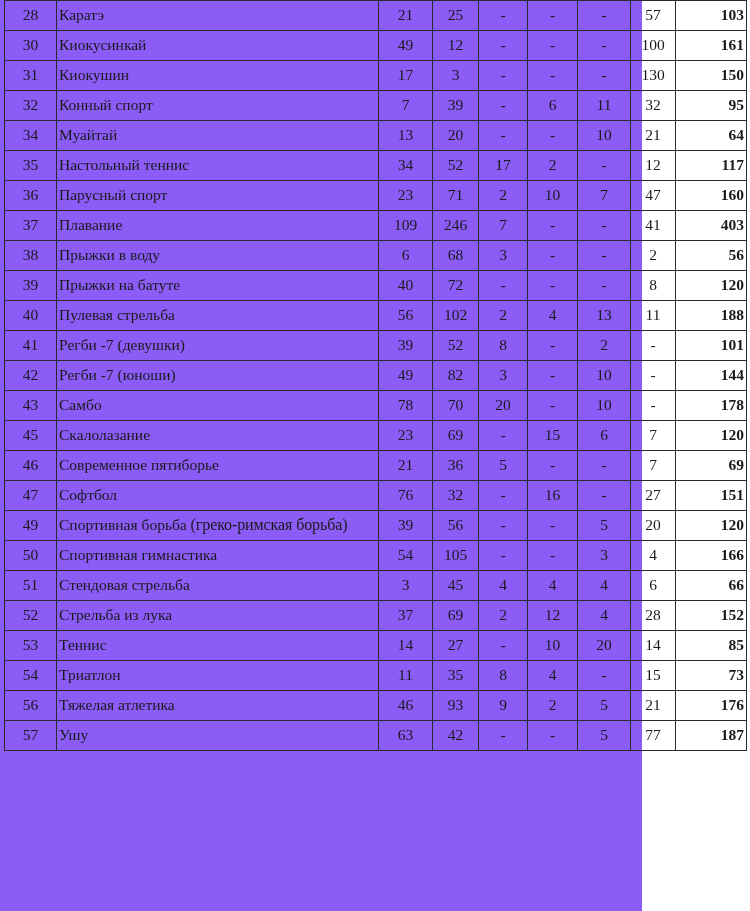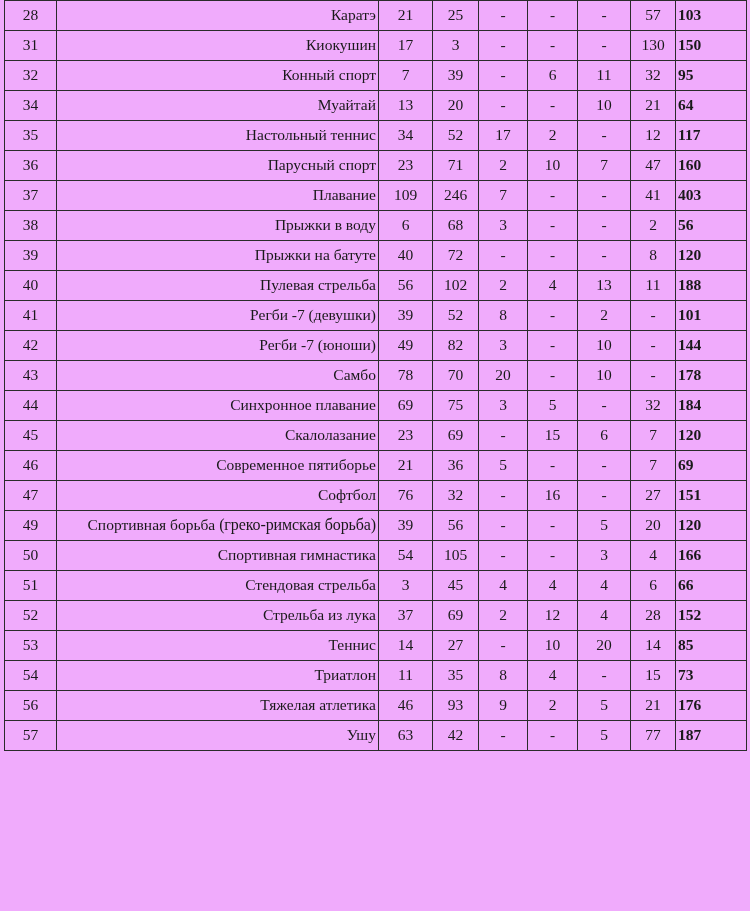--- a/index.html
+++ b/index.html
@@ -9,24 +9,24 @@
     background: #ffffff;
   }
   body {
     width: 750px;
     height: 911px;
     font-family: "Liberation Serif", "DejaVu Serif", serif;
     color: #1a1a1a;
     overflow: hidden;
   }
   .sheet {
-    width: 750px;
+    width: 642px;
     height: 911px;
     position: relative;
-    background: #f0abfc;
+    background: #8b5cf6;
   }
   table.data-table {
     border-collapse: collapse;
     table-layout: fixed;
     width: 742px;
     margin-left: 4px;
     margin-top: 0px;
   }
   table.data-table col.c-idx     { width: 52px;  }
   table.data-table col.c-name    { width: 322px; }
@@ -47,34 +47,34 @@
     vertical-align: middle;
     box-sizing: border-box;
     white-space: nowrap;
     overflow: hidden;
   }
   td.idx {
     text-align: center;
     font-size: 15px;
   }
   td.name {
-    text-align: right;
+    text-align: left;
     padding-left: 9px;
     font-size: 15.5px;
   }
   td.name .sub {
     font-size: 16px;
     letter-spacing: -0.1px;
   }
   td.val {
     text-align: center;
     font-size: 15px;
   }
   td.total {
-    text-align: left;
+    text-align: right;
     font-weight: bold;
     font-size: 15.5px;
   }
   td.val.empty, td.total.empty {
     color: #1a1a1a;
   }
 </style>
 </head>
 <body>
 
@@ -97,20 +97,31 @@
           <td class="name"><span>Каратэ</span></td>
           <td class="val">21</td>
           <td class="val">25</td>
           <td class="val empty">-</td>
           <td class="val empty">-</td>
           <td class="val empty">-</td>
           <td class="val">57</td>
           <td class="total">103</td>
         </tr>
         <tr>
+          <td class="idx">30</td>
+          <td class="name"><span>Киокусинкай</span></td>
+          <td class="val">49</td>
+          <td class="val">12</td>
+          <td class="val empty">-</td>
+          <td class="val empty">-</td>
+          <td class="val empty">-</td>
+          <td class="val">100</td>
+          <td class="total">161</td>
+        </tr>
+        <tr>
           <td class="idx">31</td>
           <td class="name"><span>Киокушин</span></td>
           <td class="val">17</td>
           <td class="val">3</td>
           <td class="val empty">-</td>
           <td class="val empty">-</td>
           <td class="val empty">-</td>
           <td class="val">130</td>
           <td class="total">150</td>
         </tr>
@@ -229,31 +240,20 @@
           <td class="name"><span>Самбо</span></td>
           <td class="val">78</td>
           <td class="val">70</td>
           <td class="val">20</td>
           <td class="val empty">-</td>
           <td class="val">10</td>
           <td class="val empty">-</td>
           <td class="total">178</td>
         </tr>
         <tr>
-          <td class="idx">44</td>
-          <td class="name"><span>Синхронное плавание</span></td>
-          <td class="val">69</td>
-          <td class="val">75</td>
-          <td class="val">3</td>
-          <td class="val">5</td>
-          <td class="val empty">-</td>
-          <td class="val">32</td>
-          <td class="total">184</td>
-        </tr>
-        <tr>
           <td class="idx">45</td>
           <td class="name"><span>Скалолазание</span></td>
           <td class="val">23</td>
           <td class="val">69</td>
           <td class="val empty">-</td>
           <td class="val">15</td>
           <td class="val">6</td>
           <td class="val">7</td>
           <td class="total">120</td>
         </tr>

